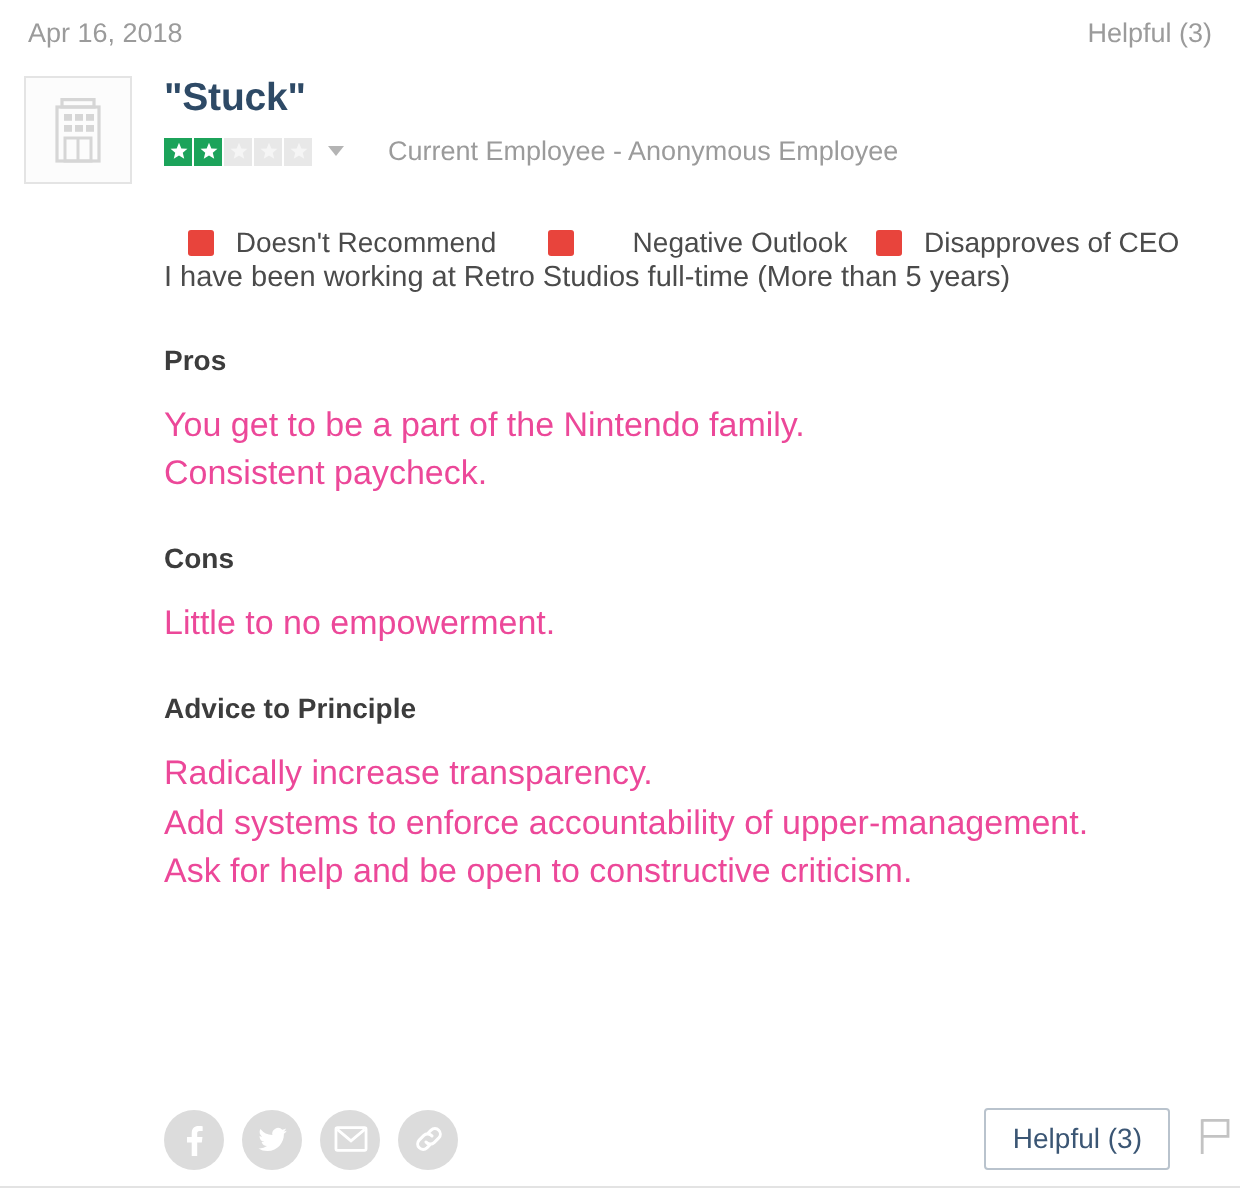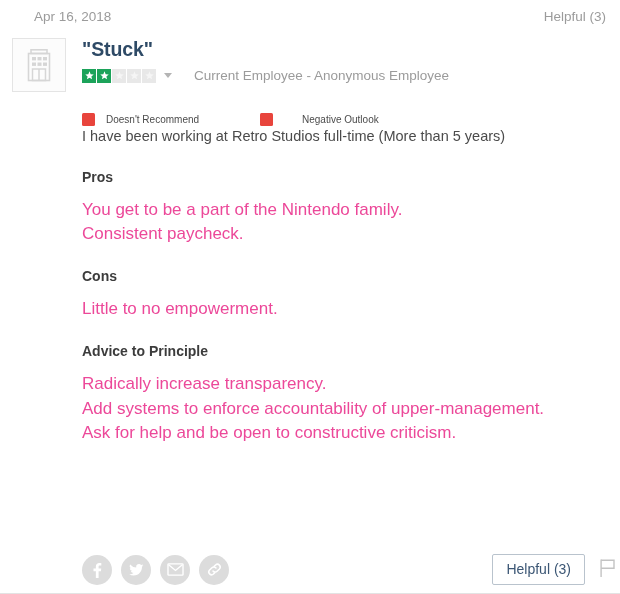--- a/index.html
+++ b/index.html
@@ -22,21 +22,20 @@
   }
 
   
   .meta-row {
     display: flex;
     justify-content: space-between;
     align-items: baseline;
     padding: 9px 14px 0 14px;
     font-size: 13.5px;
     color: #9a9a9a;
-    margin-left: 20px;
   }
   .meta-date { color: #9b9b9b; }
   .meta-helpful { color: #9b9b9b; }
 
   
   .header {
     display: flex;
     align-items: flex-start;
     padding: 13px 0 0 12px;
   }
@@ -111,22 +110,23 @@
   }
 
   
   .flags {
     display: flex;
     margin-top: 21px;
   }
   .flag-item {
     display: flex;
     align-items: center;
-    font-size: 10px;
+    font-size: 14px;
     color: #4b4b4b;
+    justify-content: center;
   }
   .flag-item:nth-child(1) { width: 178px; }
   .flag-item:nth-child(2) { width: 178px; gap: 18px; }
   .flag-swatch {
     width: 13px;
     height: 13px;
     background: #e8443c;
     border-radius: 1.5px;
     margin-right: 11px;
     flex: 0 0 13px;
@@ -296,20 +296,24 @@
 
     <div class="flags">
       <div class="flag-item">
         <span class="flag-swatch"></span>
         <span>Doesn't Recommend</span>
       </div>
       <div class="flag-item">
         <span class="flag-swatch"></span>
         <span>Negative Outlook</span>
       </div>
+      <div class="flag-item">
+        <span class="flag-swatch"></span>
+        <span>Disapproves of CEO</span>
+      </div>
     </div>
 
     <div class="summary">I have been working at Retro Studios full-time (More than 5 years)</div>
 
     <div class="section">
       <div class="section-heading">Pros</div>
       <div class="para" style="white-space:pre-line">You get to be a part of the Nintendo family.
 Consistent paycheck.</div>
     </div>
 

